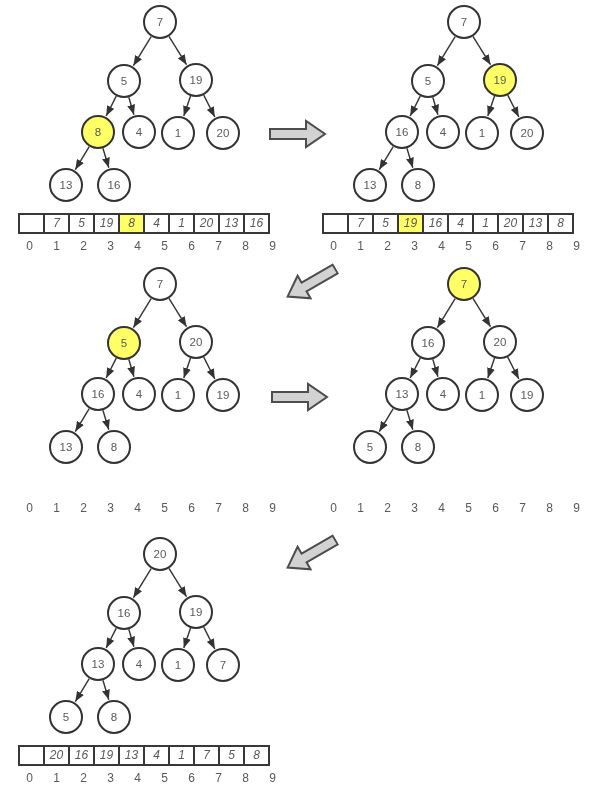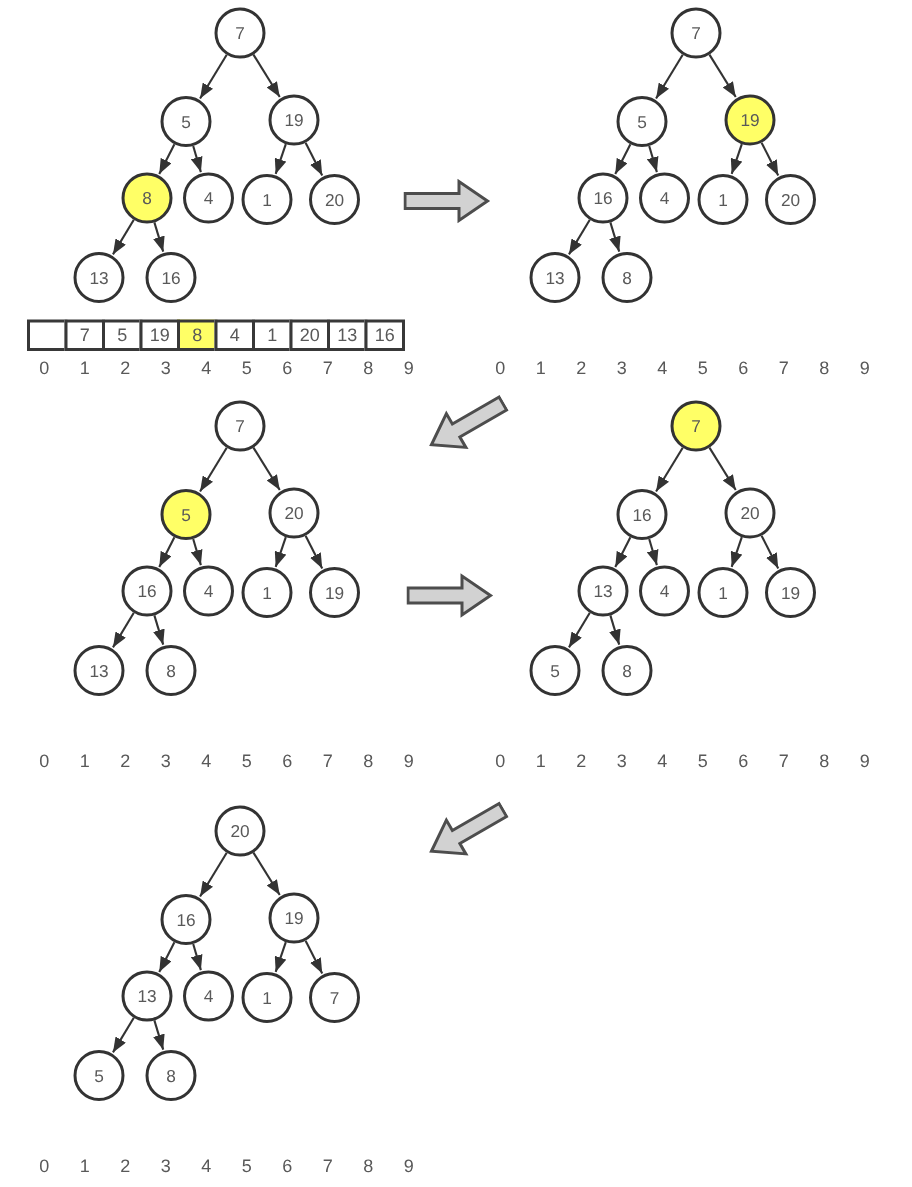--- a/index.html
+++ b/index.html
@@ -14,21 +14,21 @@
   .panel[data-panel="0"]{left:0;top:0;}
   .panel[data-panel="1"]{left:304px;top:0;}
   .panel[data-panel="2"]{left:0;top:262px;}
   .panel[data-panel="3"]{left:304px;top:262px;}
   .panel[data-panel="4"]{left:0;top:532px;}
   .tree{position:absolute;left:0;top:0;}
   svg .edge{stroke:var(--edge);stroke-width:1.4;}
   svg .node{fill:var(--node-fill);stroke:var(--node-stroke);stroke-width:2;}
   svg .node.hl{fill:var(--hl);}
   svg .nval{fill:var(--node-text);font-size:11.5px;font-family:"Liberation Sans","DejaVu Sans",sans-serif;text-anchor:middle;}
-  .array{position:absolute;left:18px;top:213px;white-space:nowrap;}
+  .array{position:absolute;left:18px;top:213px;white-space:nowrap;font-style:italic;}
   .cell{display:inline-block;box-sizing:border-box;width:27px;height:21px;margin-right:-2px;
         border:2px solid var(--cell-border);background:#fff;color:var(--cell-text);
         font-size:12px;line-height:17px;text-align:center;vertical-align:top;}
   .cell.hl{background:var(--hl);}
   .indices{position:absolute;left:16px;top:236px;white-space:nowrap;}
   .indices span{display:inline-block;width:27px;text-align:center;font-size:12px;color:var(--idx-text);}
   .connector{position:absolute;width:58px;height:30px;}
   .connector svg{display:block;}
   .connector path{fill:var(--arrow-fill);stroke:var(--arrow-stroke);stroke-width:2;stroke-linejoin:miter;}
   #arrow-a{left:269px;top:119px;}
@@ -103,20 +103,21 @@
         <text x="139" y="136" class="nval">4</text>
         <circle cx="178" cy="133" r="16" class="node"></circle>
         <text x="178" y="137" class="nval">1</text>
         <circle cx="223" cy="133" r="16" class="node"></circle>
         <text x="223" y="137" class="nval">20</text>
         <circle cx="66" cy="185" r="16" class="node"></circle>
         <text x="66" y="189" class="nval">13</text>
         <circle cx="114" cy="185" r="16" class="node"></circle>
         <text x="114" y="189" class="nval">8</text>
       </svg>
+    <div class="array"><div class="cell"></div><div class="cell">7</div><div class="cell">5</div><div class="cell hl">19</div><div class="cell">16</div><div class="cell">4</div><div class="cell">1</div><div class="cell">20</div><div class="cell">13</div><div class="cell">8</div></div>
     <div class="indices"><span>0</span><span>1</span><span>2</span><span>3</span><span>4</span><span>5</span><span>6</span><span>7</span><span>8</span><span>9</span></div>
   </section>
 
   <section class="panel" data-panel="2">
     <svg class="tree" width="304" height="210">
         <line x1="151.14530102430479" y1="36.51186776572271" x2="133.37556362132435" y2="65.63449295394065" class="edge" marker-end="url(#arrowhead)"></line>
         <line x1="168.96516865022843" y1="36.44388282536802" x2="186.50746848799344" y2="64.70647700843385" class="edge" marker-end="url(#arrowhead)"></line>
         <line x1="116.27881339351617" y1="96.14540449733366" x2="106.17537405392406" y2="115.96368935576436" class="edge" marker-end="url(#arrowhead)"></line>
         <line x1="128.79682750785636" y1="97.3092135267116" x2="133.9210061681521" y2="114.73142097171713" class="edge" marker-end="url(#arrowhead)"></line>
         <line x1="190.53309875191587" y1="96.09698700824772" x2="183.78848367444203" y2="115.95613140303182" class="edge" marker-end="url(#arrowhead)"></line>
@@ -199,20 +200,21 @@
         <text x="139" y="136" class="nval">4</text>
         <circle cx="178" cy="133" r="16" class="node"></circle>
         <text x="178" y="137" class="nval">1</text>
         <circle cx="223" cy="133" r="16" class="node"></circle>
         <text x="223" y="137" class="nval">7</text>
         <circle cx="66" cy="185" r="16" class="node"></circle>
         <text x="66" y="189" class="nval">5</text>
         <circle cx="114" cy="185" r="16" class="node"></circle>
         <text x="114" y="189" class="nval">8</text>
       </svg>
+    <div class="array"><div class="cell"></div><div class="cell">20</div><div class="cell">16</div><div class="cell">19</div><div class="cell">13</div><div class="cell">4</div><div class="cell">1</div><div class="cell">7</div><div class="cell">5</div><div class="cell">8</div></div>
     <div class="indices"><span>0</span><span>1</span><span>2</span><span>3</span><span>4</span><span>5</span><span>6</span><span>7</span><span>8</span><span>9</span></div>
   </section>
 
   <div class="connector" id="arrow-a">
     <svg width="58" height="30" viewBox="0 0 58 30">
         <path d="M1,10 L37,10 L37,2 L56,15 L37,28 L37,20 L1,20 Z"></path>
       </svg>
   </div>
   <div class="connector" id="arrow-b">
     <svg width="58" height="30" viewBox="0 0 58 30">

